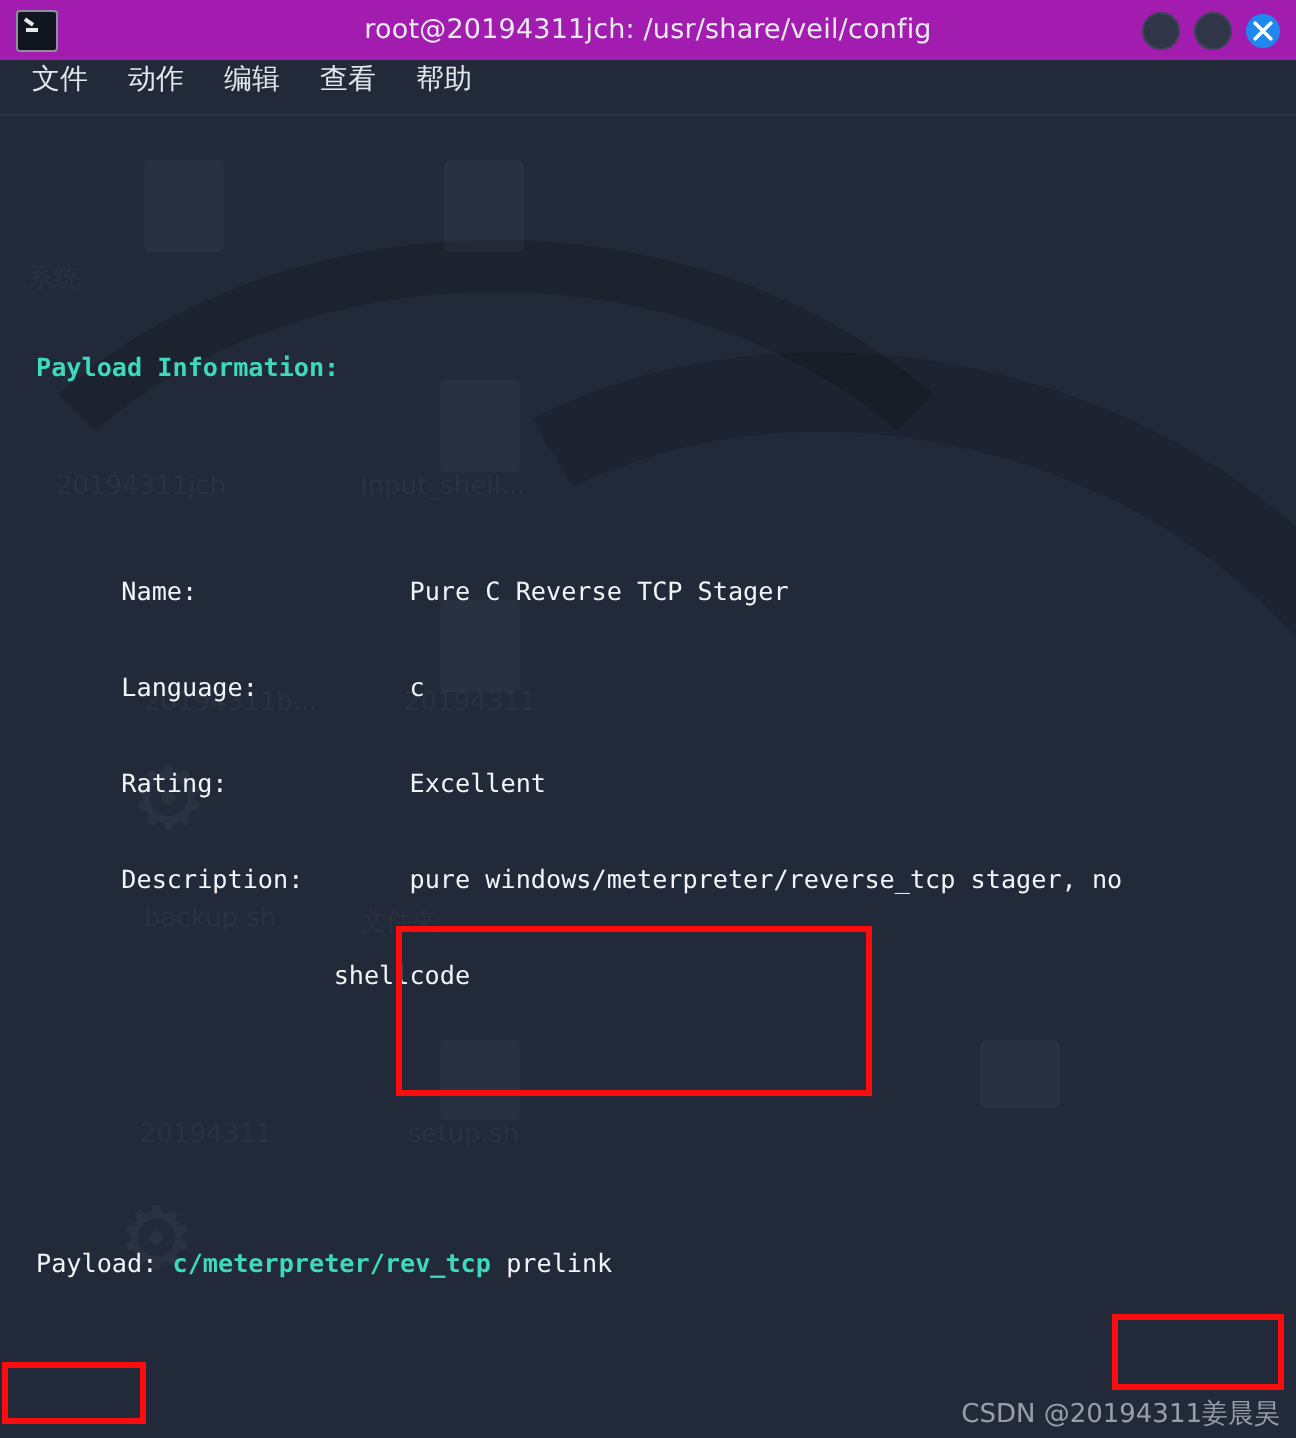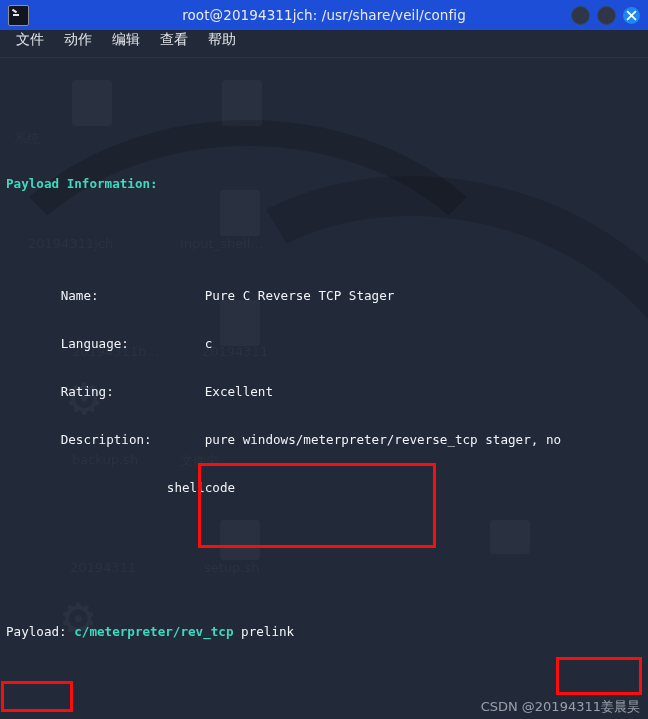--- a/index.html
+++ b/index.html
@@ -58,21 +58,21 @@
     position: absolute;
     color: rgba(200,210,225,0.05);
     font-size: 54px;
     line-height: 1;
   }
 
   
   #titlebar {
     position: relative;
     height: 30px;
-    background: #1d4ed8;
+    background: #a21caf;
     display: flex;
     align-items: center;
     z-index: 5;
   }
   #title-icon {
     width: 19px; height: 19px;
     margin-left: 8px;
     background: #11151f;
     border: 1.5px solid #8e9099;
     border-radius: 2px;
@@ -148,21 +148,21 @@
     position: relative;
     z-index: 4;
     padding: 0 0 0 0;
     font-family: "DejaVu Sans Mono", monospace;
     font-size: 12.6px;
     line-height: 16px;
     color: #d6dae3;
     white-space: pre;
   }
   .row { height: 16px; }
-  .pad { padding-left: 6px; }
+  .pad { padding-left: 18px; }
 
   .head {       
     color: #3ed8bf;
     font-weight: bold;
   }
   .white { color: #f2f4f8; }
 
   
   .redbox {
     position: absolute;

